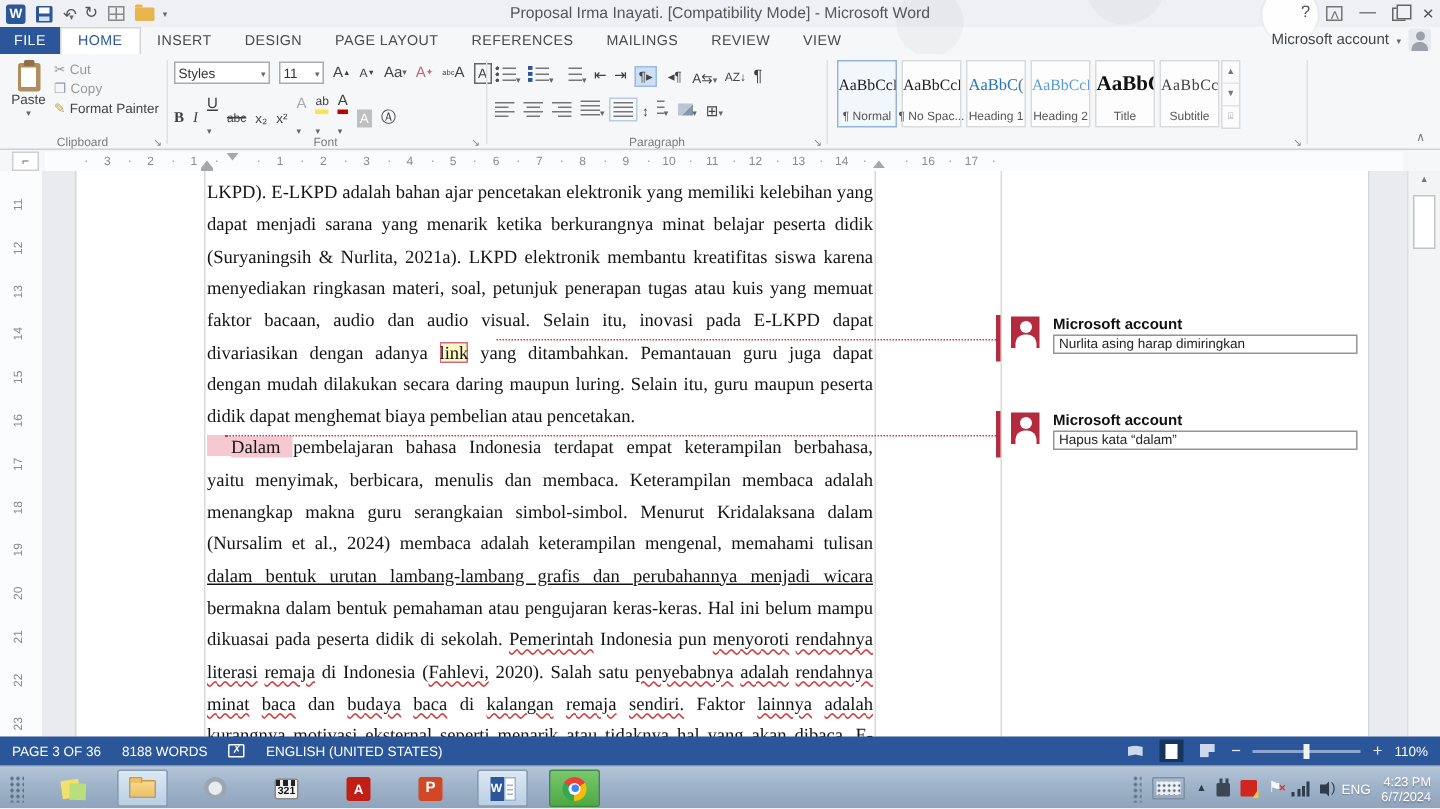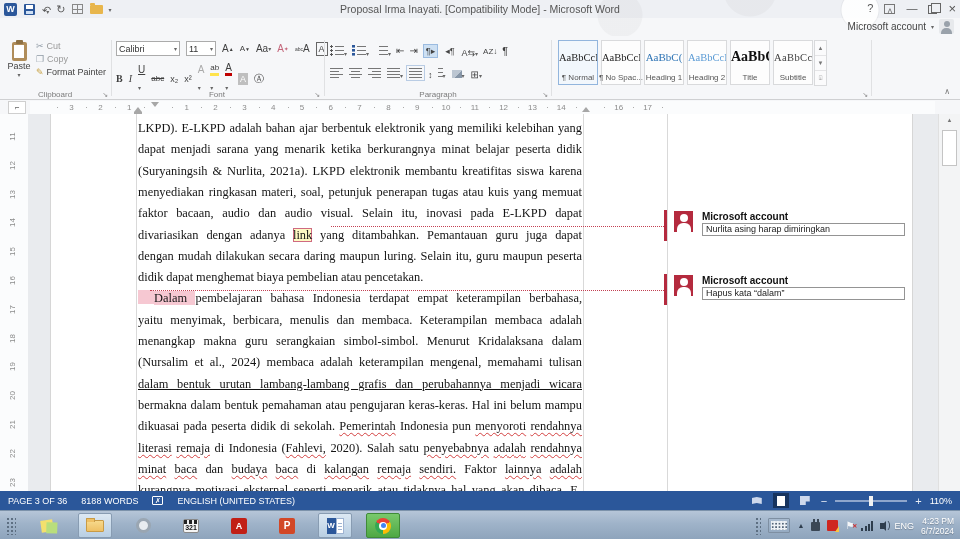--- a/index.html
+++ b/index.html
@@ -262,20 +262,33 @@
       <span class="restore-ico"></span>
       <span style="font-size:13px;">×</span>
     </div>
     <div class="account-row">
       <span>Microsoft account</span>
       <span class="dd">▾</span>
       <span class="avatar-box"></span>
     </div>
   </div>
 
+  <div class="tabs">
+    <div class="tab-file">FILE</div>
+    <span id="tab-row" style="display:flex;">
+        <div class="tab active">HOME</div>
+        <div class="tab">INSERT</div>
+        <div class="tab">DESIGN</div>
+        <div class="tab">PAGE LAYOUT</div>
+        <div class="tab">REFERENCES</div>
+        <div class="tab">MAILINGS</div>
+        <div class="tab">REVIEW</div>
+        <div class="tab">VIEW</div>
+      </span>
+  </div>
 
   <div class="ribbon">
 
     <div class="rgroup" style="left:0; width:110px;">
       <div class="paste-big">
         <div class="clip-ico"></div>
         <div class="btn-lbl">Paste</div>
         <div class="dd">▾</div>
       </div>
       <div class="clip-col">
@@ -293,21 +306,21 @@
           </div>
       </div>
       <div class="glabel">Clipboard</div>
       <div class="launcher">↘</div>
     </div>
     <div class="rsep" style="left:111px;"></div>
 
     <div class="rgroup" style="left:112px; width:210px;">
       <div class="frow" style="left:4px; top:5px;">
         <div class="combo" style="width:64px;">
-          <span>Calibri</span>
+          <span>Styles</span>
             <span class="dd">▾</span>
         </div>
         <div class="combo" style="width:30px;">
           <span>11</span>
             <span class="dd">▾</span>
         </div>
         <span class="fbtn">A<sup style="font-size:5px;">▲</sup></span>
         <span class="fbtn" style="font-size:8px;">A<sup style="font-size:5px;">▼</sup></span>
         <span class="fbtn">
             <span>Aa</span>
@@ -476,21 +489,21 @@
         <span class="vnum" style="top: 277.2px;">20</span>
         <span class="vnum" style="top: 306px;">21</span>
         <span class="vnum" style="top: 334.8px;">22</span>
         <span class="vnum" style="top: 363.6px;">23</span>
       </div>
     <div class="tbound" style="left:136px;"></div>
     <div class="tbound" style="left:583px;"></div>
     <div class="comm-sep"></div>
 
     <div class="doc-lines" id="doc-lines">
-        <div class="line" style="top: 0px;"><span class="seg">LKPD). E-LKPD adalah bahan ajar berbentuk elektronik yang memiliki kelebihan yang</span></div>
+        <div class="line" style="top: 0px;"><span class="seg">LKPD). E-LKPD adalah bahan ajar pencetakan elektronik yang memiliki kelebihan yang</span></div>
         <div class="line" style="top: 21.3px;"><span class="seg">dapat menjadi sarana yang menarik ketika berkurangnya minat belajar peserta didik</span></div>
         <div class="line" style="top: 42.6px;"><span class="seg">(Suryaningsih &amp; Nurlita, 2021a). LKPD elektronik membantu kreatifitas siswa karena</span></div>
         <div class="line" style="top: 63.9px;"><span class="seg">menyediakan ringkasan materi, soal, petunjuk penerapan tugas atau kuis yang memuat</span></div>
         <div class="line" style="top: 85.2px;"><span class="seg">faktor bacaan, audio dan audio visual. Selain itu, inovasi pada E-LKPD dapat</span></div>
         <div class="line" style="top: 106.5px;"><span class="seg">divariasikan dengan adanya </span><span class="seg hlb">link</span><span class="seg"> yang ditambahkan. Pemantauan guru juga dapat</span></div>
         <div class="line" style="top: 127.8px;"><span class="seg">dengan mudah dilakukan secara daring maupun luring. Selain itu, guru maupun peserta</span></div>
         <div class="line end" style="top: 149.1px;"><span class="seg">didik dapat menghemat biaya pembelian atau pencetakan.</span></div>
         <div class="line" style="top: 170.4px;"><span class="seg hl pad" style="width: 16px;"></span><span class="seg hl">Dalam </span><span class="seg">pembelajaran bahasa Indonesia terdapat empat keterampilan berbahasa,</span></div>
         <div class="line" style="top: 191.7px;"><span class="seg">yaitu menyimak, berbicara, menulis dan membaca. Keterampilan membaca adalah</span></div>
         <div class="line" style="top: 213px;"><span class="seg">menangkap makna guru serangkaian simbol-simbol. Menurut Kridalaksana dalam</span></div>

